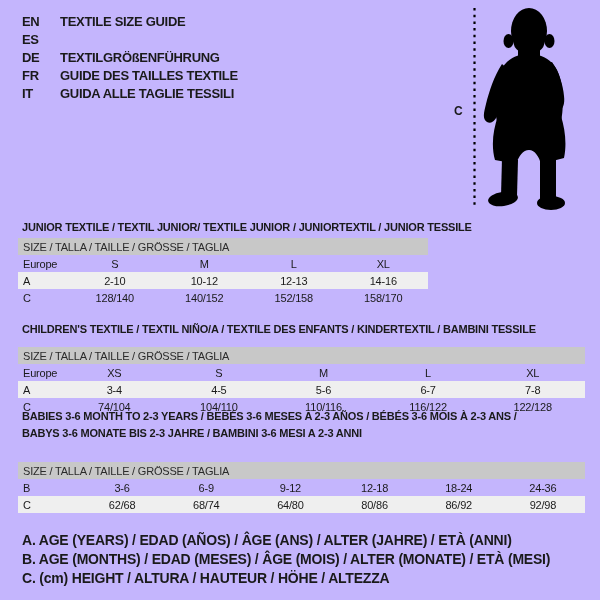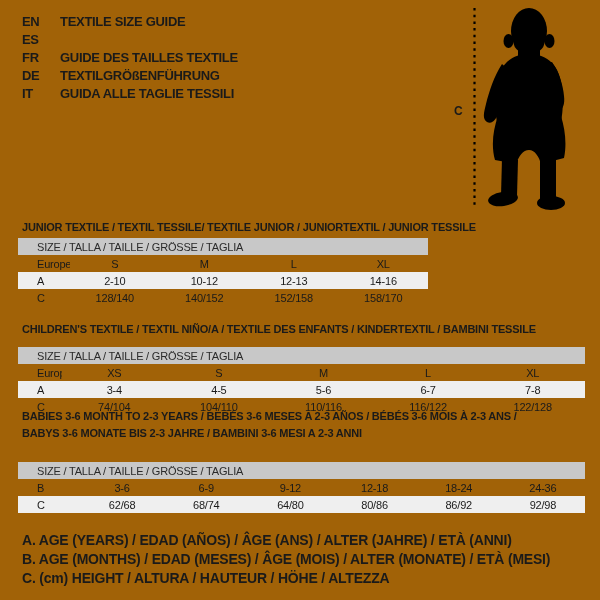--- a/index.html
+++ b/index.html
@@ -3,21 +3,21 @@
 <meta charset="utf-8">
 <style>
   * { box-sizing: border-box; }
   html, body { margin: 0; padding: 0; }
   body {
     width: 600px; height: 600px;
     background: #ffffff;
     font-family: "Liberation Sans", sans-serif;
     color: #1a1a1a;
   }
-  .page { position: relative; width: 600px; height: 600px; overflow: hidden; background: #a16207; }
+  .page { position: relative; width: 600px; height: 600px; overflow: hidden; background: #c4b5fd; }
 
   
   .lang-block { position: absolute; left: 22px; top: 13px; font-weight: 700; font-size: 13px; letter-spacing: -0.3px; line-height: 18px; }
   .lang-row { display: flex; }
   .lang-code { width: 38px; flex: 0 0 38px; }
 
   
   .figure { position: absolute; left: 440px; top: 0; width: 160px; height: 220px; }
   .figure svg { position: absolute; left: 0; top: 0; }
   .figure-label { position: absolute; left: 14px; top: 104px; font-size: 12px; font-weight: 700; }
@@ -27,47 +27,47 @@
   #t1-title { top: 219px; }
   #t2-title { top: 321px; }
   #t3-title { top: 408px; width: 560px; }
 
   
   .size-table { position: absolute; left: 18px; border-collapse: collapse; table-layout: fixed; font-size: 11px; letter-spacing: -0.2px; }
   #t1 { top: 238px; width: 410px; }
   #t2 { top: 347px; width: 567px; }
   #t3 { top: 462px; width: 567px; }
   .size-table td { height: 17px; text-align: center; vertical-align: middle; padding: 0; overflow: hidden; white-space: nowrap; }
-  .size-table td:first-child { text-align: left; padding-left: 19px; }
+  .size-table td:first-child { text-align: left; padding-left: 5px; }
   .bar-row td { background: #c8c8c8; text-align: left; padding-left: 5px; color: #2a2a2a; }
   tr.shaded td { background: #efefef; }
 
   
   .notes { position: absolute; left: 22px; top: 531px; font-weight: 700; font-size: 14px; letter-spacing: -0.2px; line-height: 19px; }
 </style>
 </head>
 <body>
 
 <div class="page">
 
   <div class="lang-block">
     <div class="lang-row">
       <span class="lang-code">EN</span>
       <span class="lang-title">TEXTILE SIZE GUIDE</span>
     </div>
     <div class="lang-row">
       <span class="lang-code">ES</span>
     </div>
     <div class="lang-row">
+      <span class="lang-code">DE</span>
+      <span class="lang-title">TEXTILGRÖßENFÜHRUNG</span>
+    </div>
+    <div class="lang-row">
       <span class="lang-code">FR</span>
       <span class="lang-title">GUIDE DES TAILLES TEXTILE</span>
-    </div>
-    <div class="lang-row">
-      <span class="lang-code">DE</span>
-      <span class="lang-title">TEXTILGRÖßENFÜHRUNG</span>
     </div>
     <div class="lang-row">
       <span class="lang-code">IT</span>
       <span class="lang-title">GUIDA ALLE TAGLIE TESSILI</span>
     </div>
   </div>
 
   <div class="figure">
     <span class="figure-label">C</span>
     <svg width="160" height="220" viewBox="0 0 160 220" aria-hidden="true">
@@ -83,21 +83,21 @@
         <path d="M112,62 C119,72 123,85 124,96 C125,104 123,110 118,110 C113,110 111,102 111,94 C110,83 108,72 104,64 Z"></path>
         <path d="M58,116 C53,130 51,146 55,160 L76,164 C79,156 83,150 89,150 C95,150 99,157 101,164 L124,158 C127,144 125,129 121,116 Z"></path>
         <path d="M62,158 L78,160 L77,196 L61,196 Z"></path>
         <ellipse cx="63" cy="199" rx="15" ry="7" transform="rotate(-8 63 199)"></ellipse>
         <path d="M100,158 L116,156 L116,200 L100,200 Z"></path>
         <ellipse cx="111" cy="203" rx="14" ry="7"></ellipse>
       </g>
     </svg>
   </div>
 
-  <div class="section-title" id="t1-title">JUNIOR TEXTILE / TEXTIL TESSILE/ TEXTILE JUNIOR / JUNIORTEXTIL / JUNIOR TESSILE</div>
+  <div class="section-title" id="t1-title">JUNIOR TEXTILE / TEXTIL JUNIOR/ TEXTILE JUNIOR / JUNIORTEXTIL / JUNIOR TESSILE</div>
   <table class="size-table" id="t1">
     <colgroup>
         <col style="width:52px">
         <col>
         <col>
         <col>
         <col>
       </colgroup>
     <tbody>
       <tr class="bar-row">

